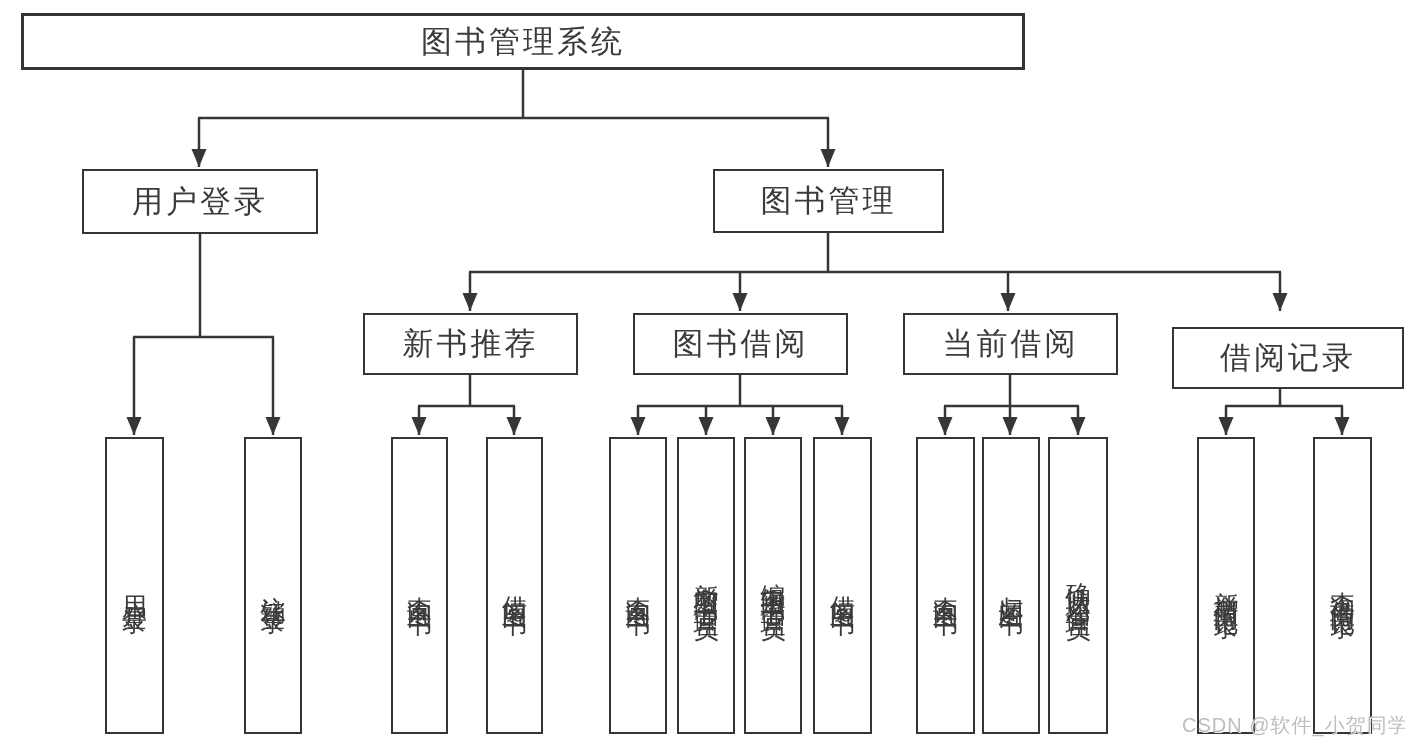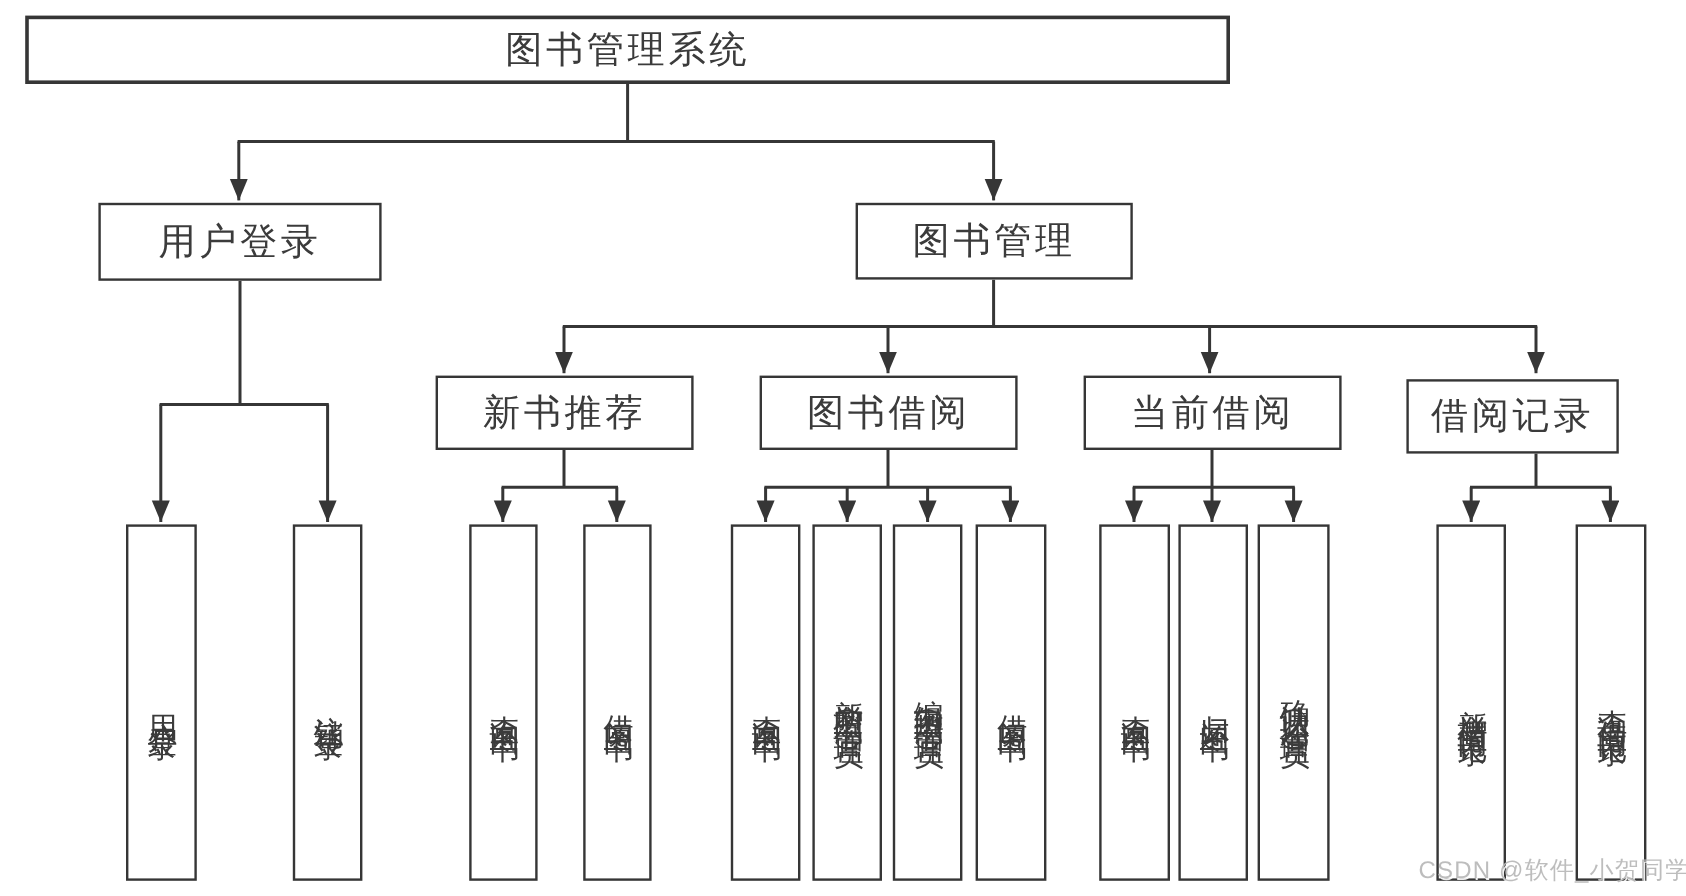--- a/index.html
+++ b/index.html
@@ -124,21 +124,21 @@
 
   <div class="node box-h" style="left:363px; top:313px; width:215px; height:62px;">
     <span>新书推荐</span>
   </div>
   <div class="node box-h" style="left:633px; top:313px; width:215px; height:62px;">
     <span>图书借阅</span>
   </div>
   <div class="node box-h" style="left:903px; top:313px; width:215px; height:62px;">
     <span>当前借阅</span>
   </div>
-  <div class="node box-h" style="left:1172px; top:316px; width:177px; height:62px;">
+  <div class="node box-h" style="left:1172px; top:327px; width:232px; height:62px;">
     <span>借阅记录</span>
   </div>
 
   <div class="node box-v" style="left:105px; top:437px; width:59px; height:297px;">
     <span>用户登录</span>
   </div>
   <div class="node box-v" style="left:244px; top:437px; width:58px; height:297px;">
     <span>注销登录</span>
   </div>
 

